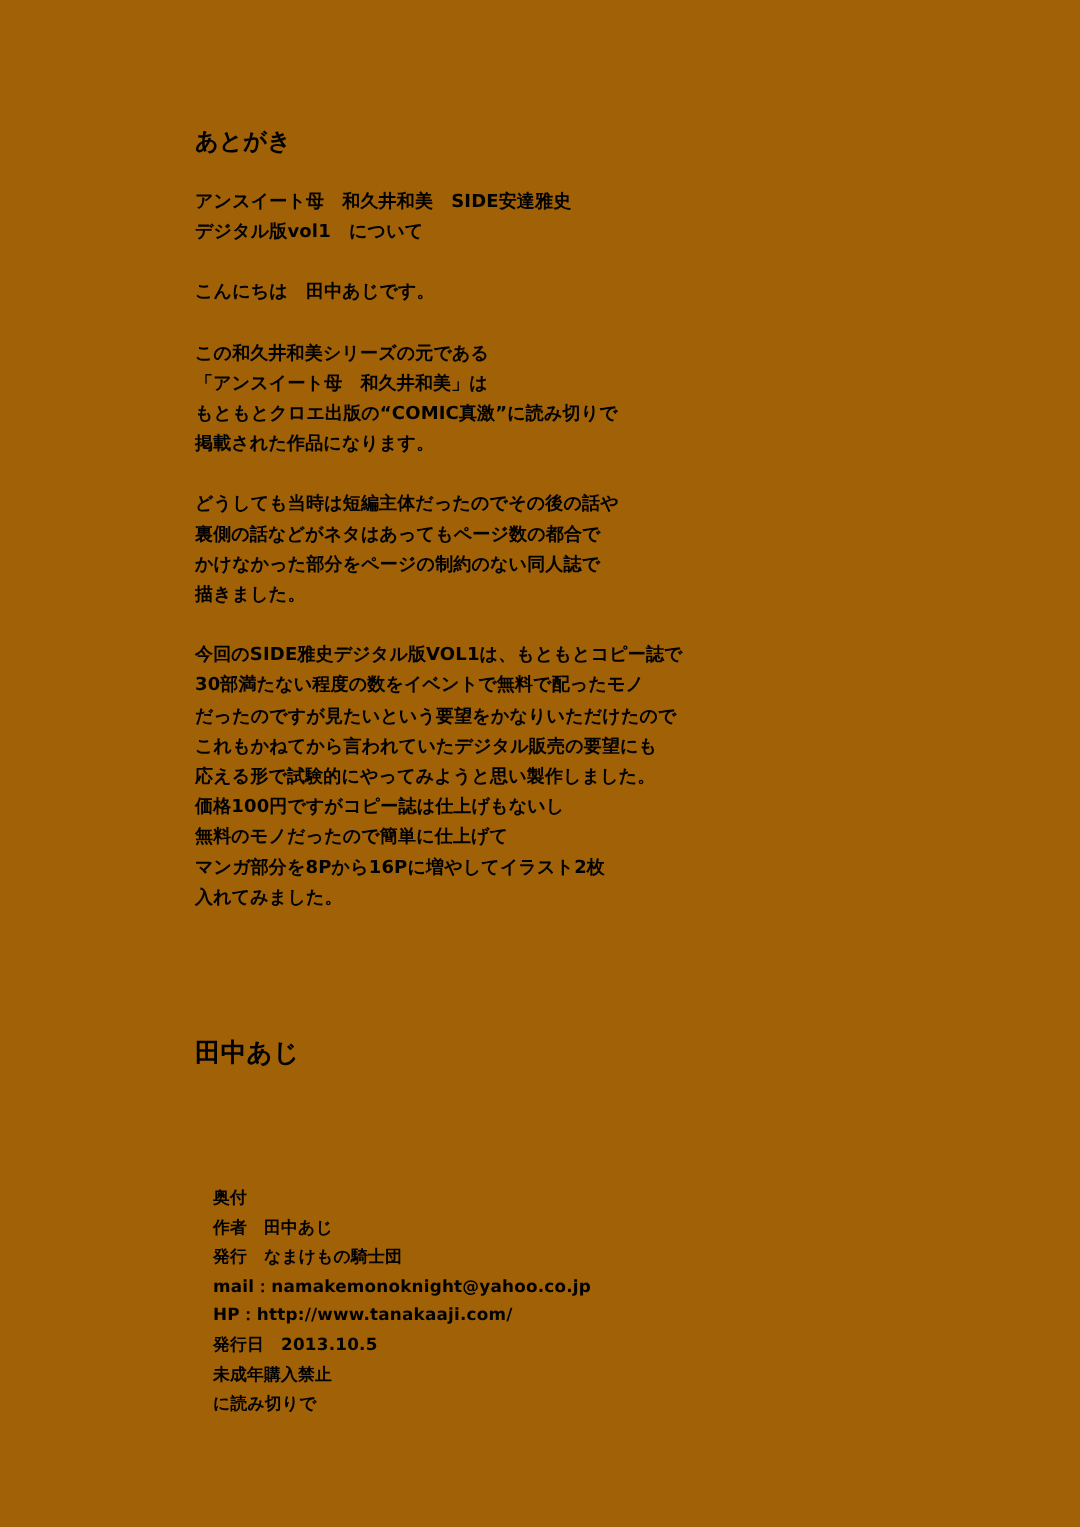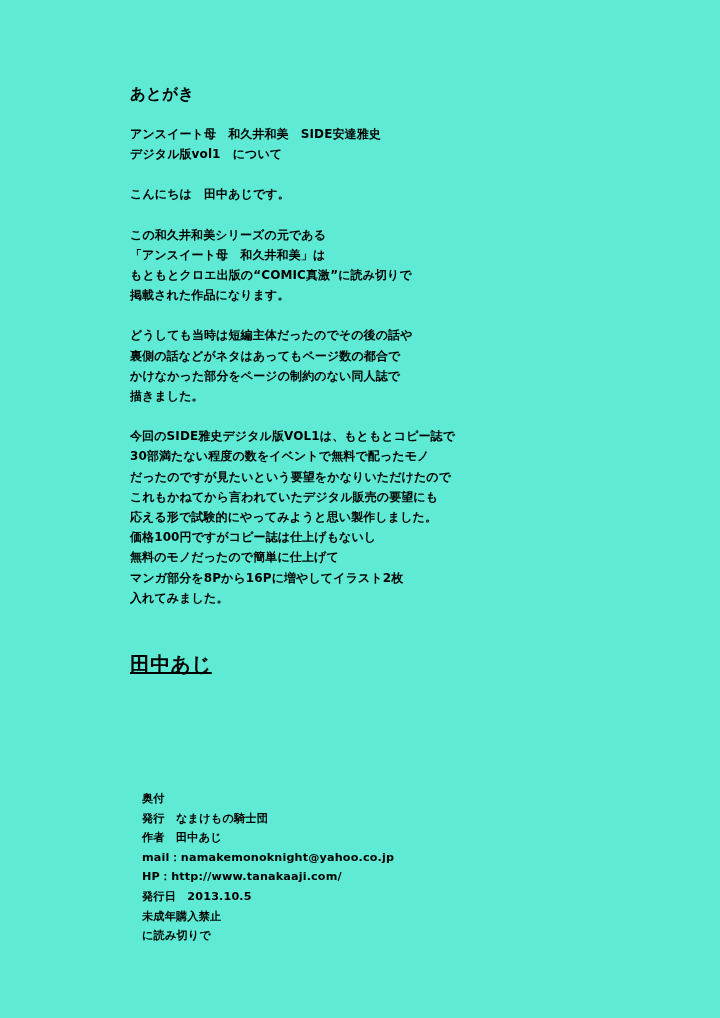--- a/index.html
+++ b/index.html
@@ -17,21 +17,21 @@
     color: #000000;
     -webkit-font-smoothing: antialiased;
   }
 
   .page {
     position: absolute;
     left: 0;
     top: 0;
     width: 720px;
     height: 1018px;
-    background: #5eead4;
+    background: #a16207;
   }
 
   
   .afterword {
     position: absolute;
     left: 130px;
     top: 84px;
     width: 530px;
   }
 
@@ -51,26 +51,25 @@
     margin: 0;
     white-space: pre-line;
   }
 
   .gap-sm { height: 20px; }
   .gap-md { height: 20px; }
 
   .signature {
     position: absolute;
     left: 130px;
-    top: 654px;
-    font-size: 20px;
+    top: 692px;
+    font-size: 17px;
     font-weight: bold;
     line-height: 20px;
     letter-spacing: 0.2px;
-    text-decoration: underline;
   }
 
   
   .colophon {
     position: absolute;
     left: 142px;
     top: 789px;
     width: 420px;
   }
 
@@ -130,23 +129,23 @@
 
 
   </div>
 
   <div class="signature">田中あじ</div>
 
   <div class="colophon">
 
     <div class="colophon-line">奥付</div>
 
+    <div class="colophon-line">作者　田中あじ</div>
+
     <div class="colophon-line">発行　なまけもの騎士団</div>
-
-    <div class="colophon-line">作者　田中あじ</div>
 
     <div class="colophon-line">mail：namakemonoknight@yahoo.co.jp</div>
 
     <div class="colophon-line">HP：http://www.tanakaaji.com/</div>
 
     <div class="colophon-line">発行日　2013.10.5</div>
 
     <div class="colophon-line">未成年購入禁止</div>
 
     <div class="colophon-line">に読み切りで</div>

